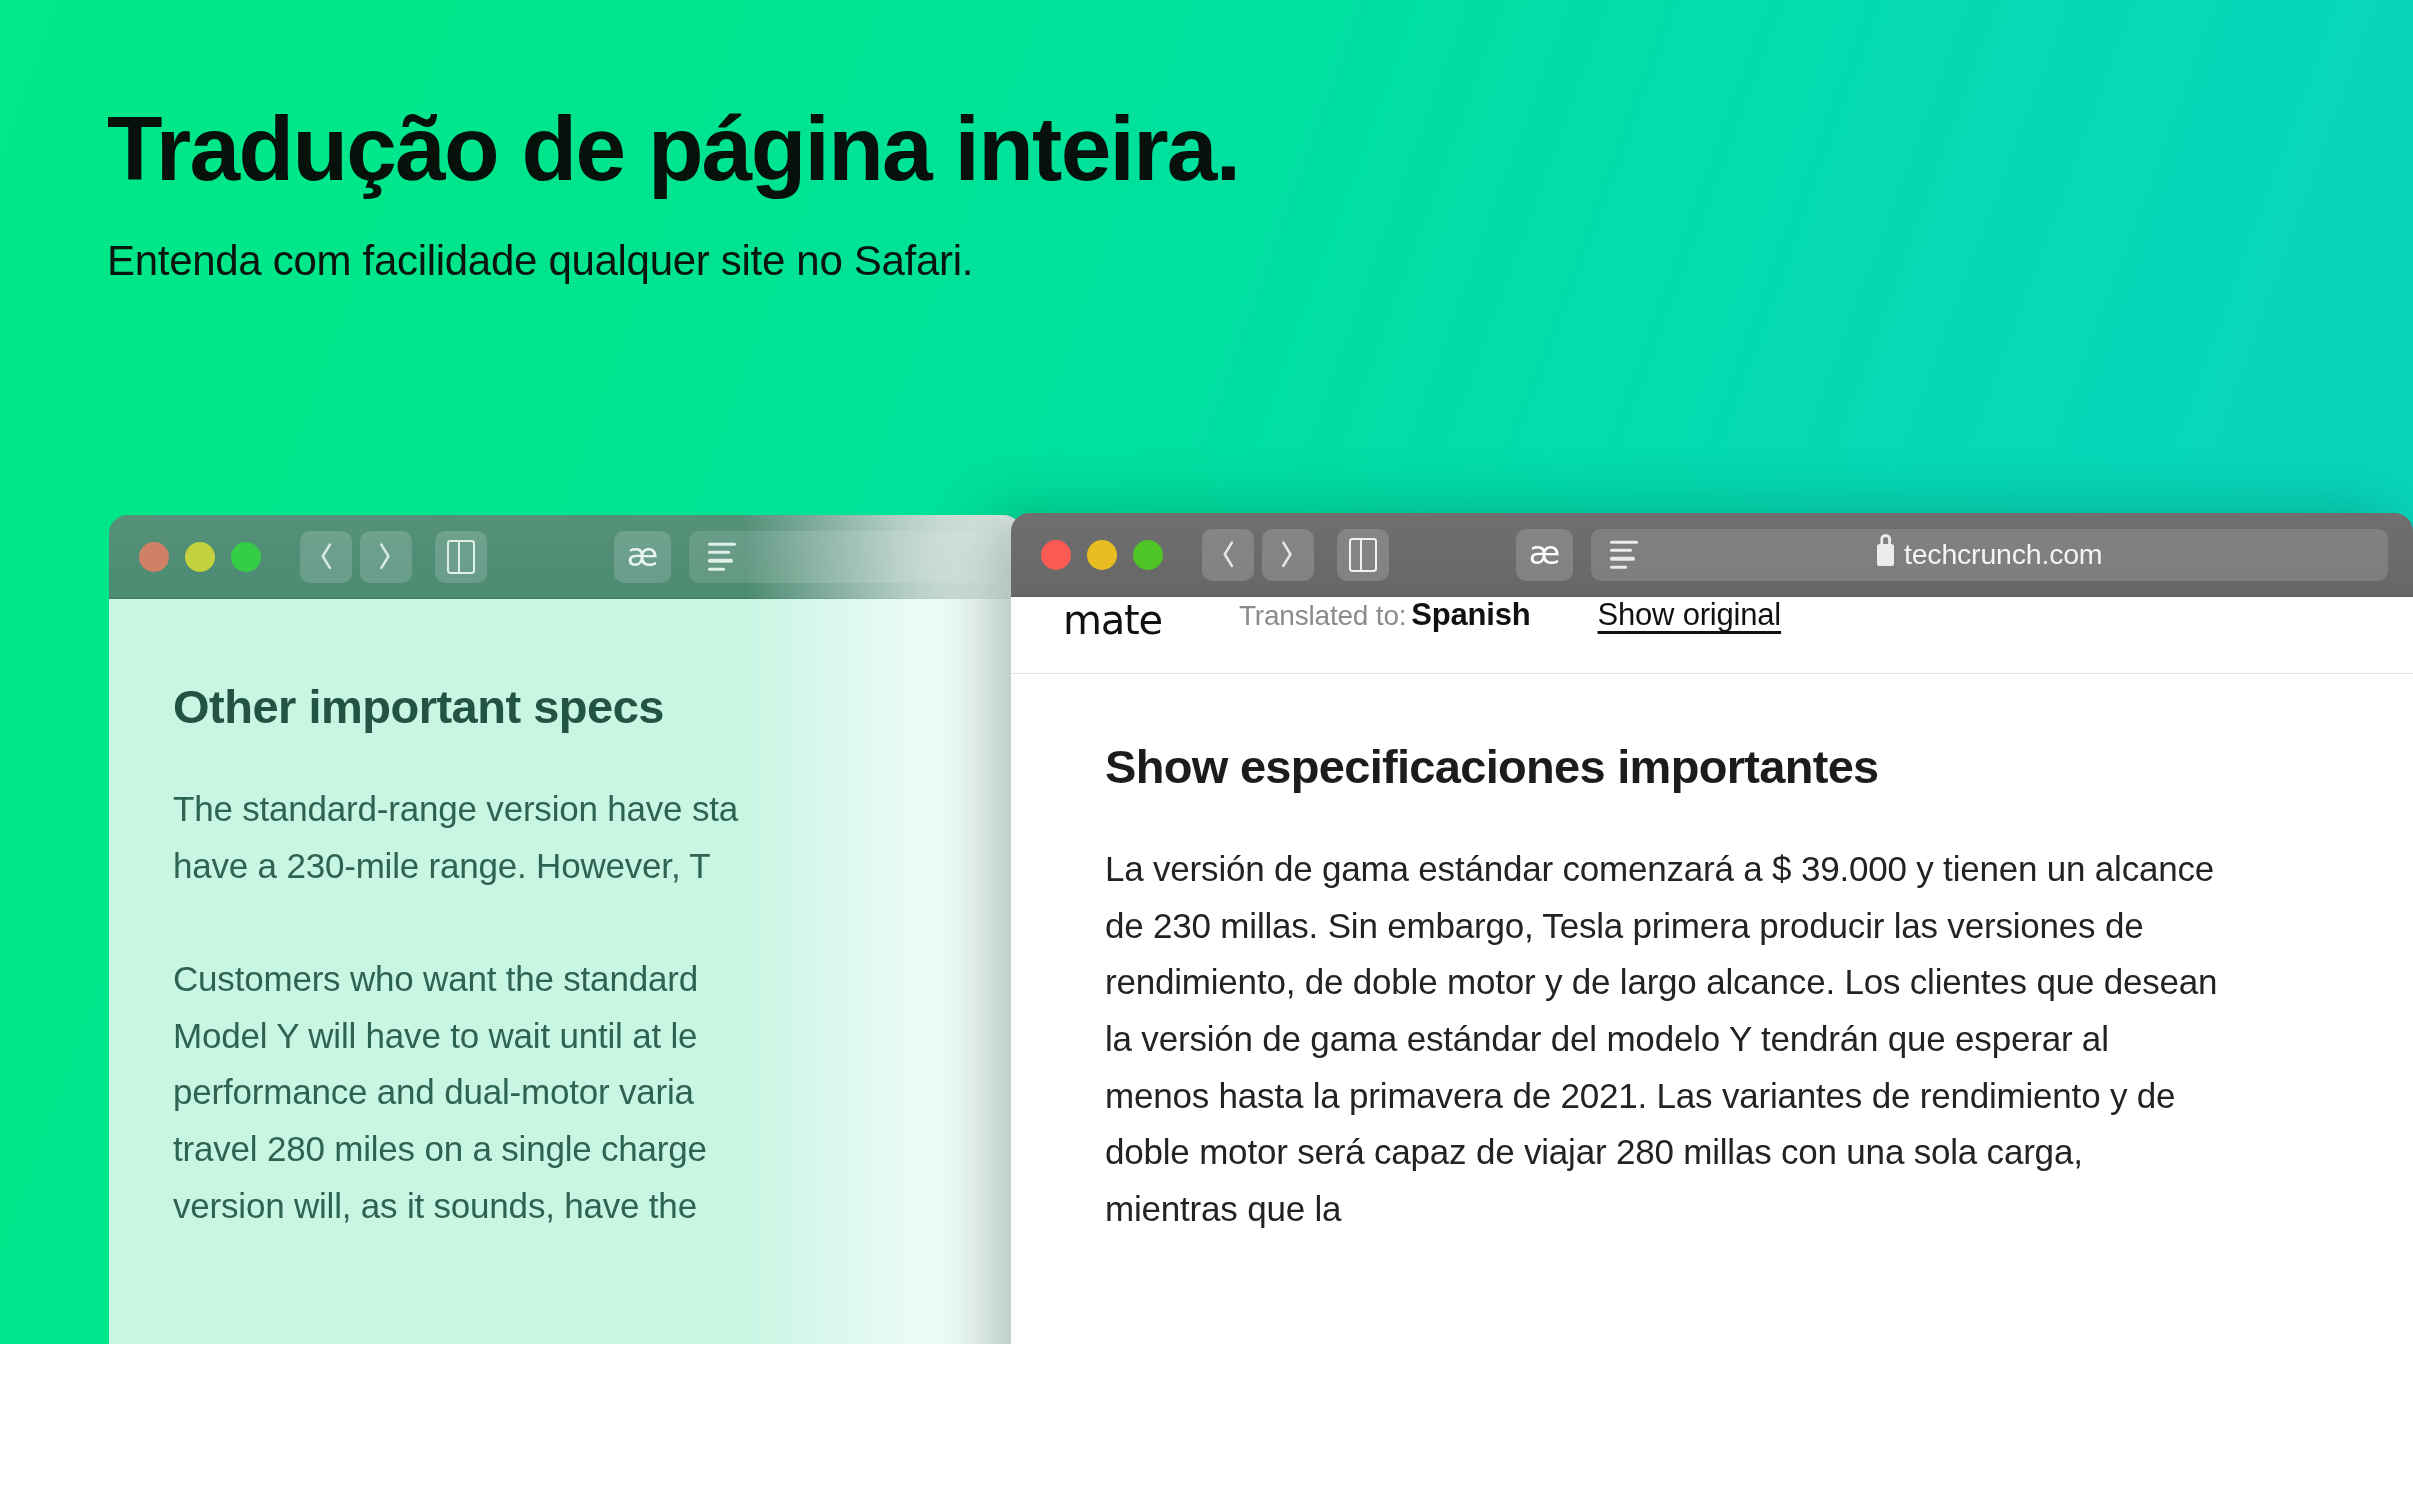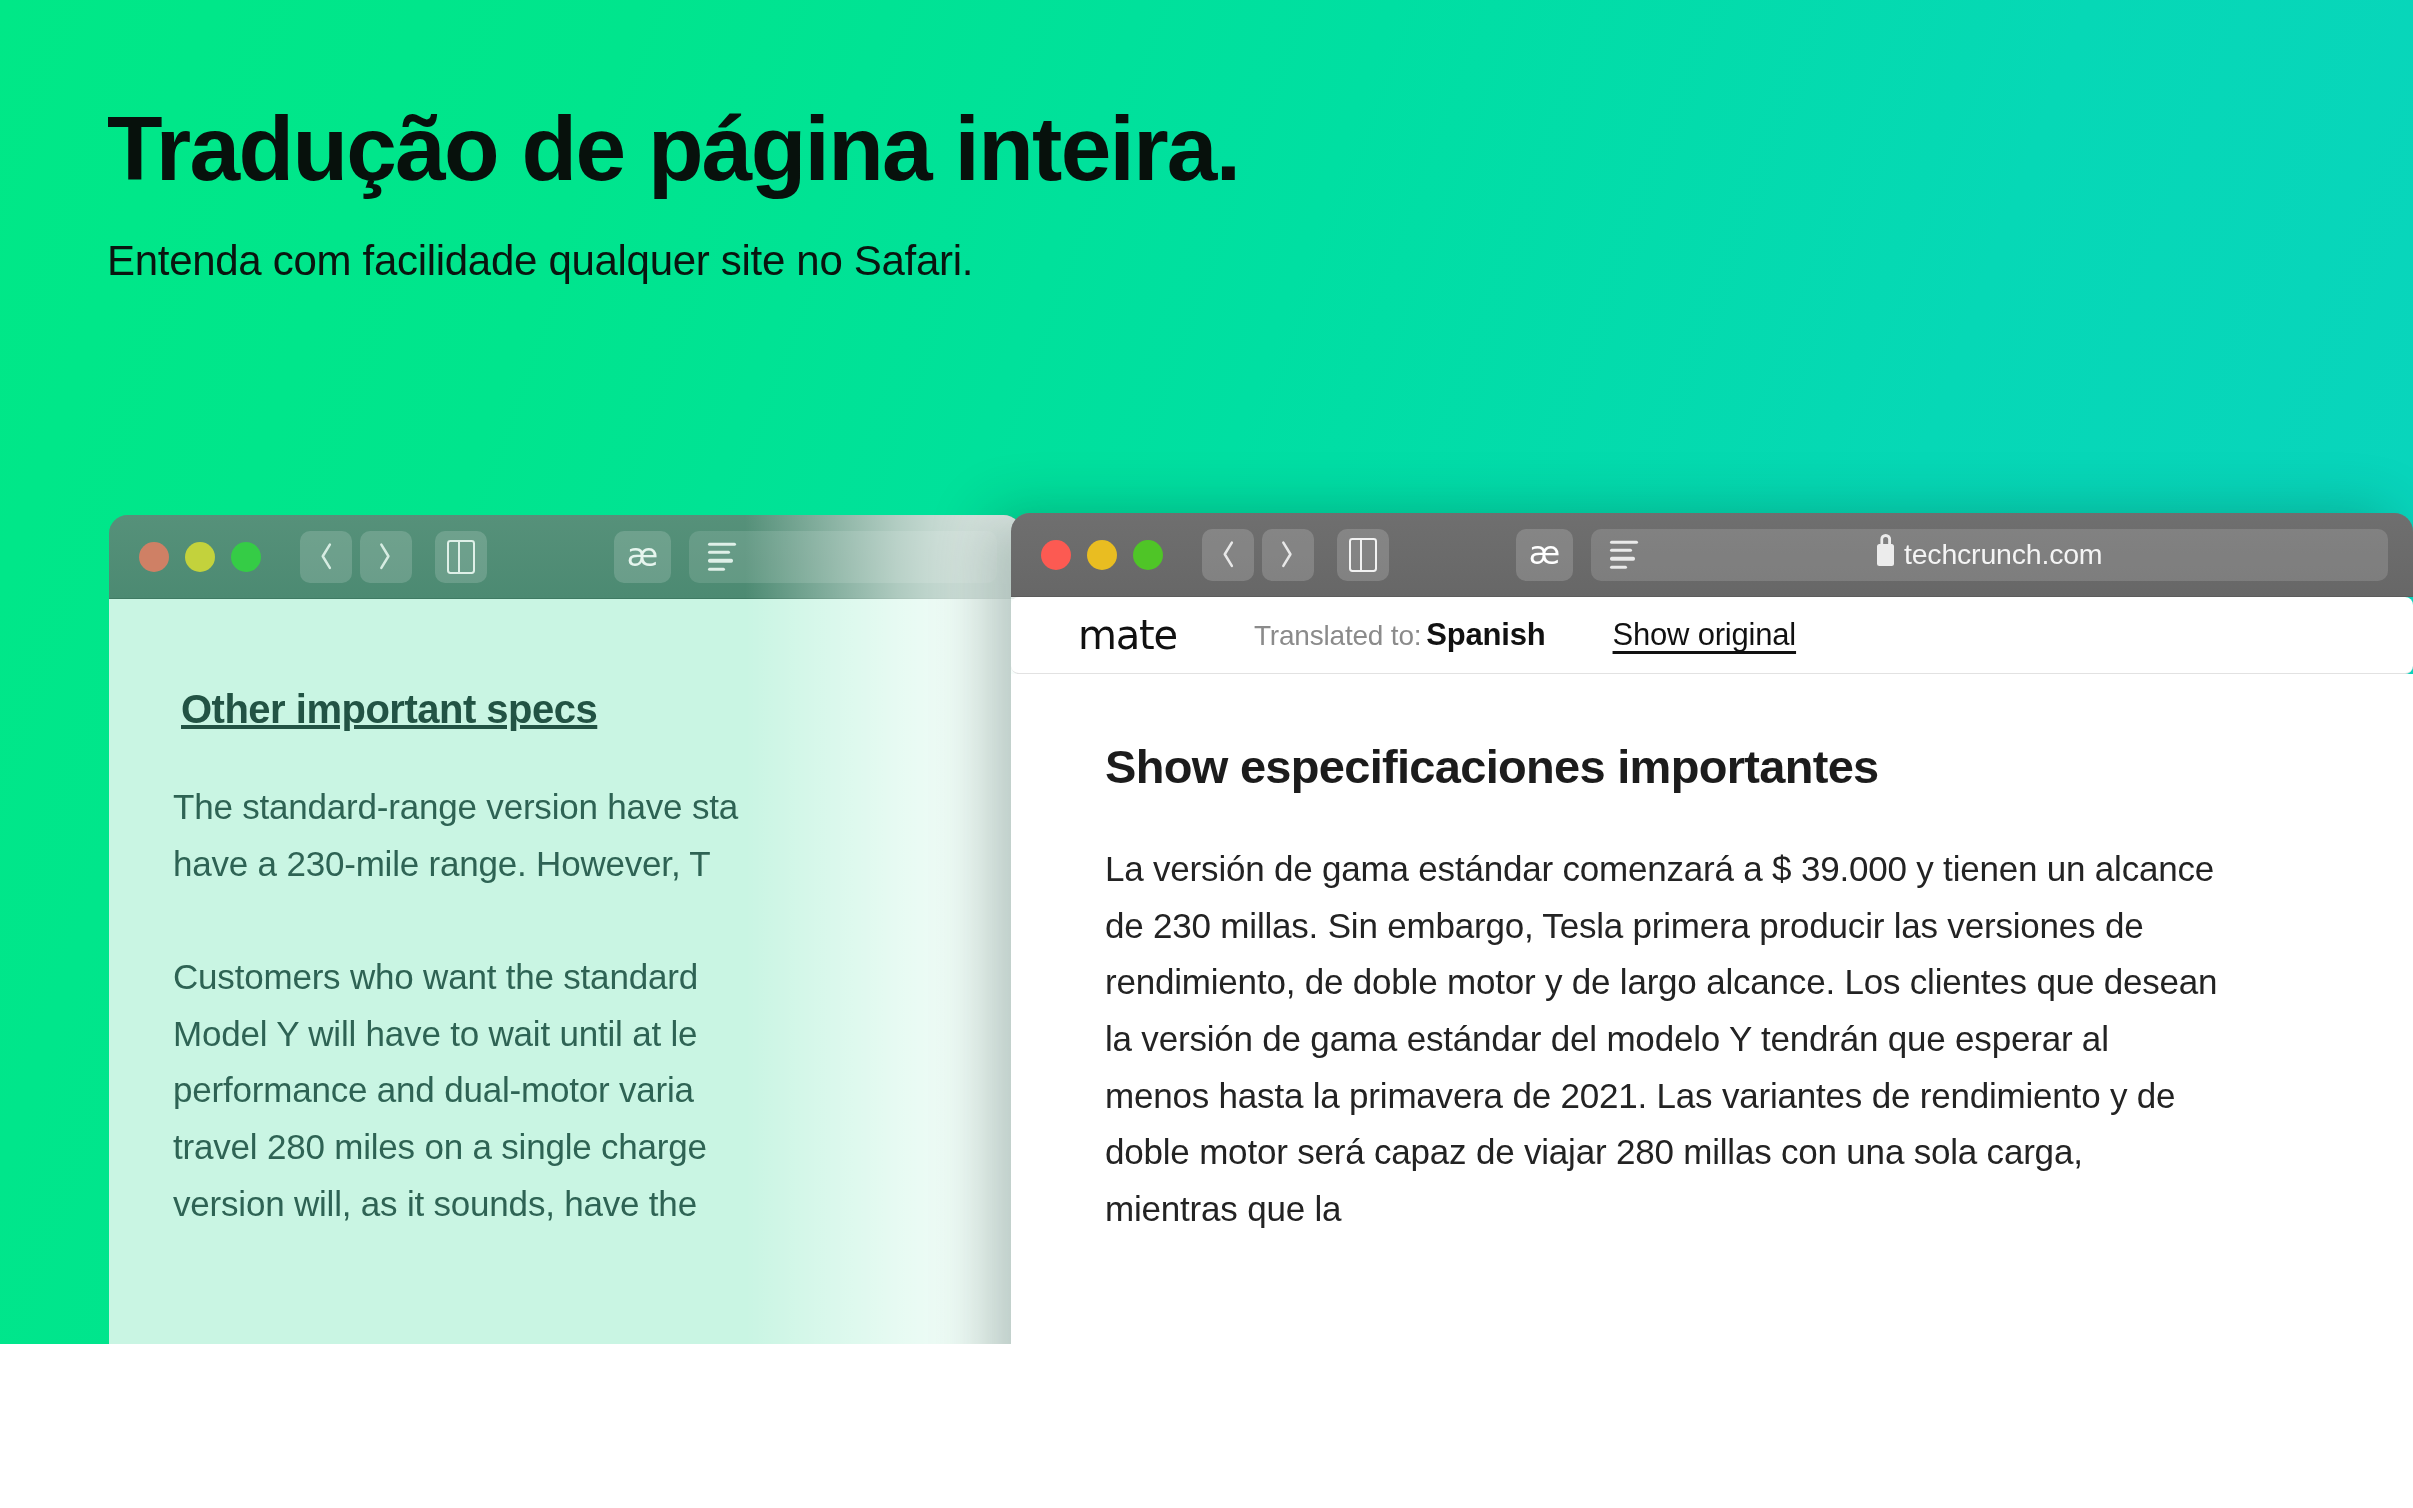--- a/index.html
+++ b/index.html
@@ -193,27 +193,26 @@
   #win-left .ae-btn     { background: rgba(255,255,255,0.16); color: #e6f5ee; }
   #win-left .addressbar { background: rgba(255,255,255,0.12); }
   #win-left .reader-ico i { background: #dff0e8; }
   #win-left .page {
     height: 909px;
     background: #c9f5e3;
     padding: 80px 0 0 64px;
     box-sizing: border-box;
   }
   #win-left .page-h2 {
-    margin: 8px;
-    font-size: 40px;
+    margin: 0;
+    font-size: 47px;
     font-weight: 700;
     color: #225344;
     letter-spacing: -0.5px;
     white-space: nowrap;
-    text-decoration: underline;
   }
   #win-left .page-p {
     margin: 47px 0 0 0;
     font-size: 35px;
     line-height: 1.62;
     color: #2e6354;
     letter-spacing: -0.2px;
     white-space: nowrap;
   }
   
@@ -252,24 +251,22 @@
   #win-right .reader-ico i { background: #eaeaea; }
   #win-right .url { color: #f4f4f4; }
   #win-right .lock { background: #ececec; }
   #win-right .lock::before { border-color: #ececec; }
 
   .mate-bar {
     height: 77px;
     background: #ffffff;
     border-bottom: 0.8px solid #e2e2e2;
     display: flex;
-    align-items: center;
-    padding-left: 67px;
-    box-sizing: border-box;
-    border-radius: 8px;
+    padding-left: 52px;
+    box-sizing: border-box;
   }
   .mate-logo {
     font-size: 40px;
     font-weight: 500;
     letter-spacing: -1.2px;
     color: #111111;
     font-family: "DejaVu Sans", sans-serif;
   }
   .mate-status {
     margin-left: 77px;

